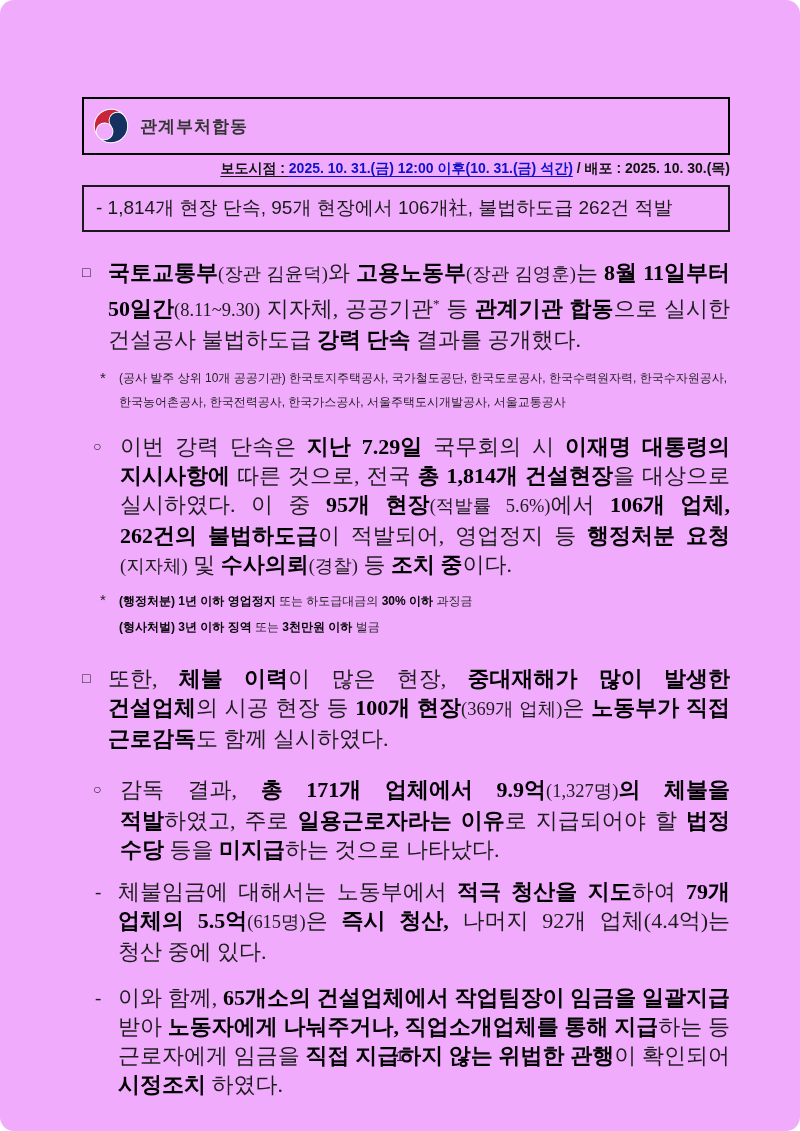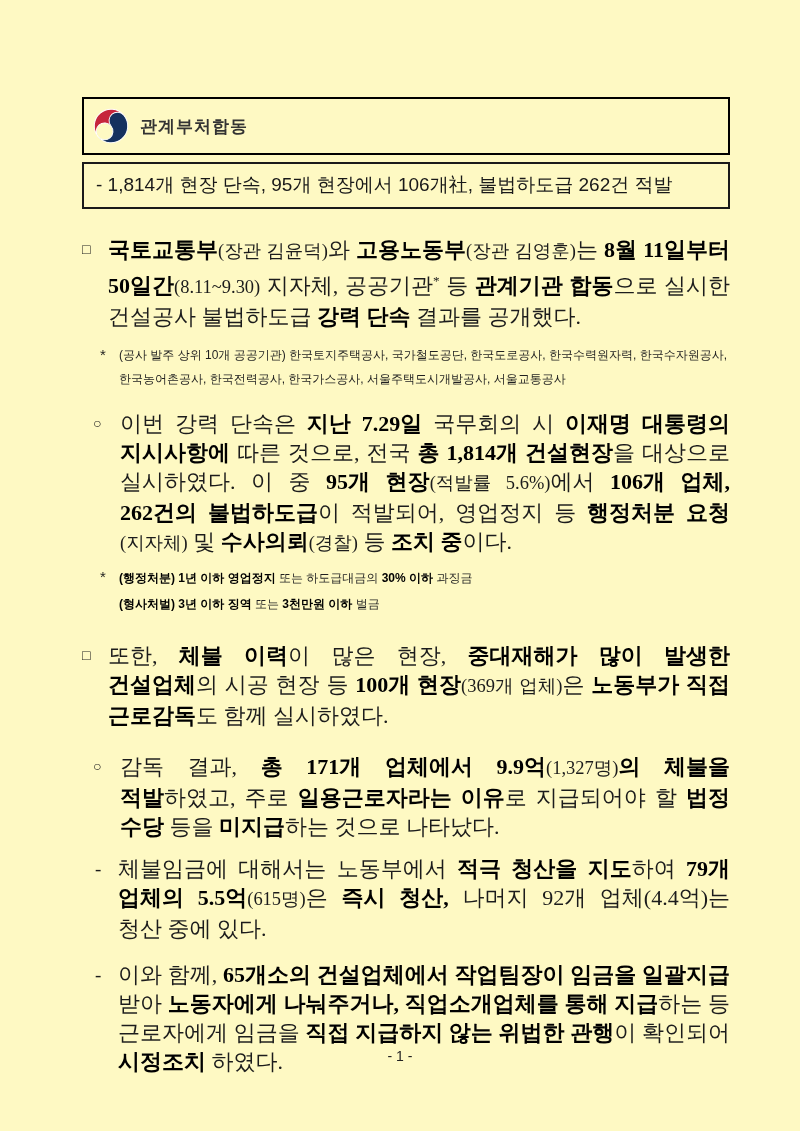--- a/index.html
+++ b/index.html
@@ -1,24 +1,25 @@
 <!DOCTYPE html>
 <html lang="ko"><head>
 <meta charset="utf-8">
 <style>
   * { margin:0; padding:0; box-sizing:border-box; }
   html,body { background:#ffffff; }
   .page {
     position:relative;
     width:800px; height:1131px;
-    background:#fef9c3;
+    background:#f0abfc;
     font-family:"Liberation Serif","DejaVu Serif",serif;
     color:#1c1c1c;
     overflow:hidden;
     margin:0 auto;
+    border-radius:14px;
   }
   .content { position:absolute; left:82px; top:97px; width:648px; }
 
   
   .header-box {
     border:2px solid #000;
     height:58px;
     display:flex; align-items:center;
     padding:0 8px 0 8px;
     font-family:"Liberation Sans","DejaVu Sans",sans-serif;
@@ -123,20 +124,21 @@
             <g transform="rotate(-40 50 50)">
               <path d="M50 6 A44 44 0 0 1 94 50 A22 22 0 0 1 50 50 A22 22 0 0 0 6 50 A44 44 0 0 1 50 6 Z" fill="#c6253c" stroke="#ffffff" stroke-width="2.5"></path>
               <path d="M50 94 A44 44 0 0 1 6 50 A22 22 0 0 0 50 50 A22 22 0 0 1 94 50 A44 44 0 0 1 50 94 Z" fill="#15315f" stroke="#ffffff" stroke-width="2.5"></path>
             </g>
           </svg>
         </span>
         <span class="gov-org">관계부처합동</span>
       </div>
     </div>
 
+    <div class="release-line"><span class="u">보도시점 : </span><span class="u blue">2025. 10. 31.(금) 12:00 이후(10. 31.(금) 석간)</span><span> / 배포 : 2025. 10. 30.(목)</span></div>
 
     <div class="title-box">
       <div class="tb-bullet">- 1,814개 현장 단속, 95개 현장에서 106개社, 불법하도급 262건 적발</div>
     </div>
 
     <section class="doc-body">
 
       <div class="para p-body lvl0 mb12">
         <span class="marker">□</span>
         <div class="ptext"><span class="b">국토교통부</span><span class="s">(장관 김윤덕)</span><span>와 </span><span class="b">고용노동부</span><span class="s">(장관 김영훈)</span><span>는 </span><span class="b">8월 11일부터 50일간</span><span class="s">(8.11~9.30)</span><span> 지자체, 공공기관</span><span class="sup">*</span><span> 등 </span><span class="b">관계기관 합동</span><span>으로 실시한 건설공사 불법하도급 </span><span class="b">강력 단속</span><span> 결과를 공개했다.</span></div>

